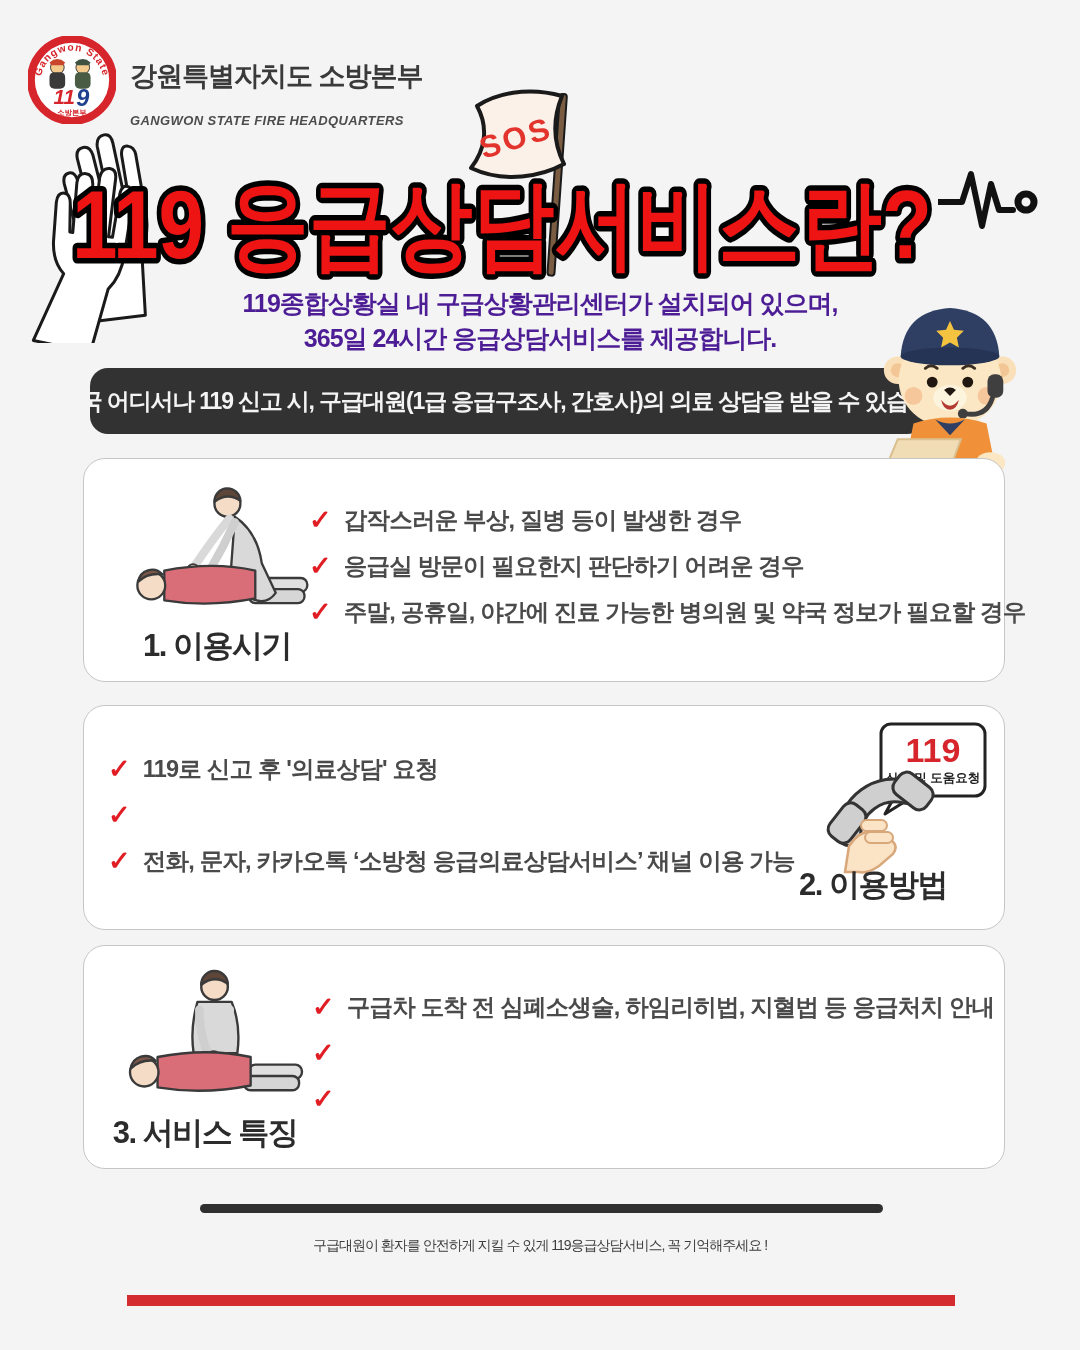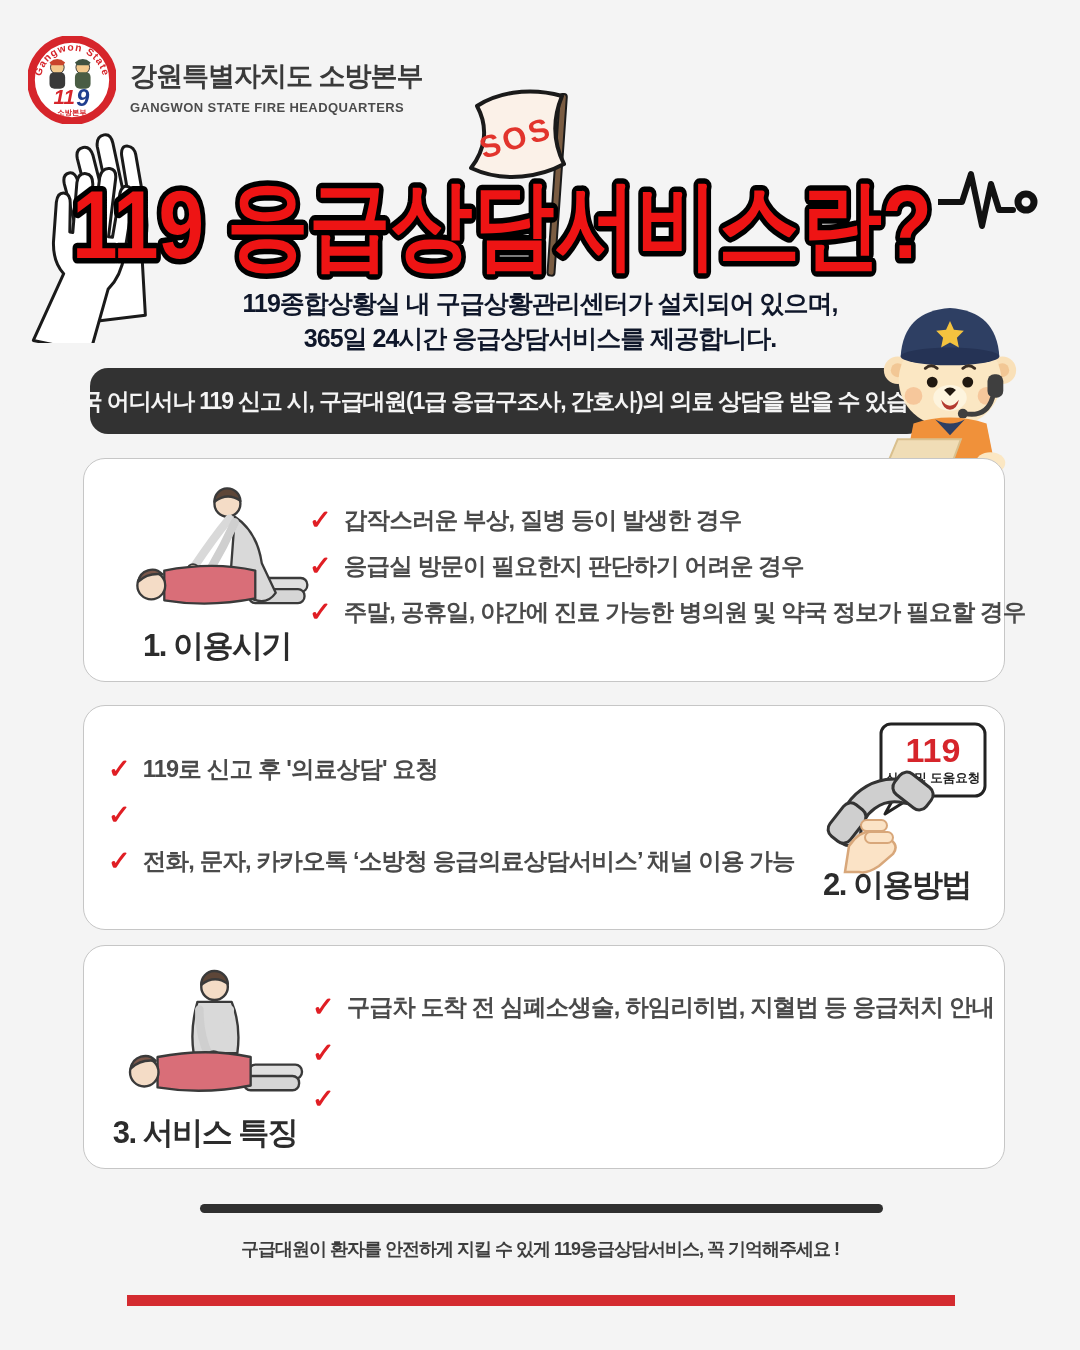--- a/index.html
+++ b/index.html
@@ -5,24 +5,24 @@
   html,body{margin:0;padding:0;}
   .canvas{
     position:relative; width:1080px; height:1350px;
     background:#f4f4f4; overflow:hidden;
     font-family:"Liberation Sans", sans-serif;
   }
   .abs{position:absolute;}
 
   
   .org-ko{font-size:27px; font-weight:bold; color:#3a3a3a; letter-spacing:-1px;text-align:right;}
-  .org-en{font-size:13px; font-weight:bold; color:#4c4c4c; letter-spacing:.4px; margin-top:6px;}
-
-  
-  .subtitle{left:0; right:0; text-align:center; color:#0f172a; font-weight:bold;
+  .org-en{font-size:13px; font-weight:bold; color:#4c4c4c; letter-spacing:.4px; margin-top:19px;font-style:italic;}
+
+  
+  .subtitle{left:0; right:0; text-align:center; color:#4c1d95; font-weight:bold;
             font-size:25px; letter-spacing:-1px; line-height:35px;}
 
   
   .banner{left:90px; top:368px; width:835px; height:66px; background:#323232;
           border-radius:18px; z-index:2; display:flex; align-items:center; justify-content:center;}
   .banner span{color:#f4f4f4; font-size:23px; font-weight:bold; letter-spacing:-1.2px; white-space:nowrap;}
 
   
   .card{position:absolute; left:83px; width:920px; background:#fff;
         border:1.5px solid #c6c6c6; border-radius:22px; z-index:3;}
@@ -32,21 +32,21 @@
   .checklist{position:absolute; display:flex; flex-direction:column;}
   .check-row{display:flex; align-items:baseline; white-space:nowrap; height:46px;
              font-size:23.5px; color:#4a4a4a; letter-spacing:-0.8px; font-weight:bold;}
   .check{color:#e01e24; font-size:27px; font-weight:bold; margin-right:13px;
          transform:translateY(1px);}
   .card-label{position:absolute; font-size:31px; font-weight:bold; color:#2c2c2c;
               letter-spacing:-1.5px; text-align:center;}
 
   
   .divider{left:200px; top:1204px; width:683px; height:9px; background:#2f2f2f; border-radius:5px;}
-  .footer-msg{left:0; right:0; top:1237px; text-align:center; font-size:18px; font-weight:bold;
+  .footer-msg{left:0; right:0; top:1237px; text-align:center; font-size:14px; font-weight:normal;
               color:#3d3d3d; letter-spacing:-1px;}
   .red-bar{left:127px; top:1295px; width:828px; height:11px; background:#d42b30;}
 
   svg text{font-family:"Liberation Sans", sans-serif;}
 </style>
 </head>
 <body>
 
 <div class="canvas">
 
@@ -199,21 +199,21 @@
       <g>
         <path d="M30,118 A46,46 0 0 1 88,76" fill="none" stroke="#333" stroke-width="26" stroke-linecap="round"></path>
         <path d="M30,118 A46,46 0 0 1 88,76" fill="none" stroke="#cfcfcf" stroke-width="20" stroke-linecap="round"></path>
         <rect x="8" y="94" width="40" height="26" rx="9" transform="rotate(-52 28 107)" fill="#cfcfcf" stroke="#333" stroke-width="3"></rect>
         <rect x="74" y="62" width="40" height="26" rx="9" transform="rotate(38 94 75)" fill="#cfcfcf" stroke="#333" stroke-width="3"></rect>
         <path d="M26,156 L30,130 Q42,112 58,116 L72,124 Q80,130 74,138 L60,150 Q48,158 40,156 Z" fill="#fbe3c6" stroke="#d8a77a" stroke-width="2.5"></path>
         <rect x="42" y="104" width="26" height="11" rx="5.5" fill="#fbe3c6" stroke="#d8a77a" stroke-width="2"></rect>
         <rect x="46" y="116" width="28" height="11" rx="5.5" fill="#fbe3c6" stroke="#d8a77a" stroke-width="2"></rect>
       </g>
     </svg>
-    <div class="card-label" style="left:718px; top:158px; width:190px;">2. 이용방법</div>
+    <div class="card-label" style="left:694px; top:158px; width:190px;">2. 이용방법</div>
   </div>
 
   <div class="card" id="card3">
     <svg class="abs" style="left:22px; top:16px;" width="200" height="152" viewBox="0 0 210 160">
       <g stroke="#3a3a3a" stroke-width="2.5" stroke-linejoin="round">
         <rect x="150" y="108" width="56" height="15" rx="7" fill="#e0e0e0"></rect>
         <rect x="145" y="120" width="58" height="15" rx="7" fill="#d6d6d6"></rect>
         <path d="M96,42 Q88,70 92,96 L138,96 Q142,66 132,42 Z" fill="#d9d9d9"></path>
         <circle cx="114" cy="26" r="14" fill="#f4dcc6"></circle>
         <path d="M100,24 a14,14 0 0 1 28,-1 q-14,-10 -28,1 Z" fill="#5d4638"></path>

